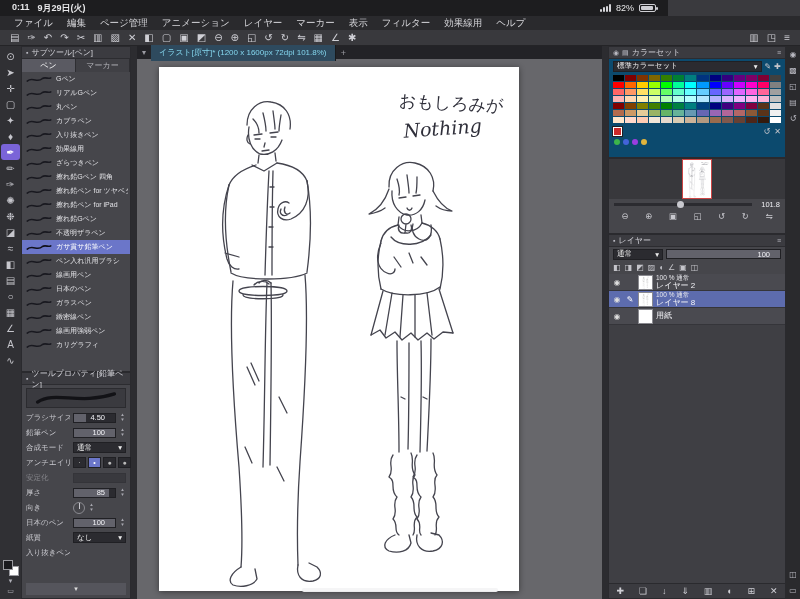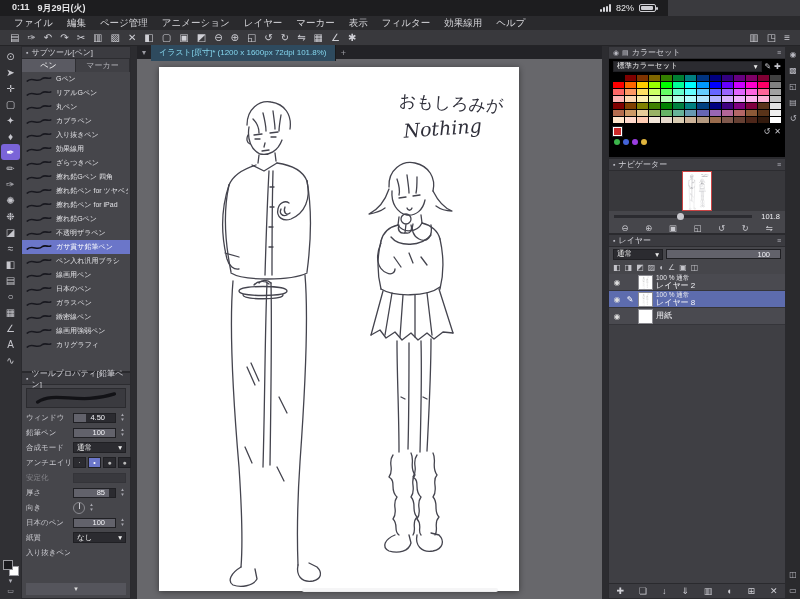--- a/index.html
+++ b/index.html
@@ -102,21 +102,21 @@
   .canvas-sheet svg{width:100%;height:100%;display:block;}
   .sketch-line{fill:none;stroke:#44444e;stroke-width:1.3;stroke-linecap:round;stroke-linejoin:round;}
   .sketch-text1{font-family:"DejaVu Sans",sans-serif;font-size:17px;fill:#2f2f3a;}
   .sketch-text2{font-family:"DejaVu Serif",serif;font-style:italic;font-size:19px;fill:#2f2f3a;}
 
   .home-indicator{position:absolute;left:302px;top:588px;width:196px;height:4px;border-radius:2px;
     background:#f4f4f6;opacity:.95;z-index:50;}
 
   
   .right-panels{position:absolute;left:608px;top:46px;width:178px;height:553px;}
-  .color-panel{position:absolute;left:0;top:0;width:178px;height:112px;background:#000000;border:1px solid #2a2a2e;}
+  .color-panel{position:absolute;left:0;top:0;width:178px;height:112px;background:#0c4a6e;border:1px solid #2a2a2e;}
   .cp-dropdown-row{display:flex;align-items:center;gap:3px;padding:1px 4px;height:14px;}
   .cp-select{flex:1;height:11px;background:#2b2b30;border:1px solid #202024;display:flex;
     justify-content:space-between;align-items:center;padding:0 3px;font-size:7.5px;color:#eee;}
   .mini-icon{font-size:8px;color:#c4c4ca;}
   .swatch-grid{display:grid;grid-template-columns:repeat(14,1fr);gap:1px;margin:2px 4px;}
   .swatch{height:6px;}
   .cp-current-row{display:flex;align-items:center;gap:4px;padding:0 4px;height:12px;}
   .current-swatch{width:9px;height:9px;border:1px solid #fff;outline:1px solid #202024;}
   .cp-history{display:flex;gap:3px;padding:0 5px;align-items:center;height:10px;}
   .dot{width:6px;height:6px;border-radius:50%;}
@@ -465,21 +465,21 @@
     <div class="panel-header">
       <span class="ph-icon">▪</span>
       <span>ツールプロパティ[鉛筆ペン]</span>
     </div>
     <div class="stroke-preview">
       <svg viewBox="0 0 102 22">
           <path d="M4,16 C25,2 55,20 98,6" fill="none" stroke="#121216" stroke-width="4" stroke-linecap="round"></path>
         </svg>
     </div>
     <div class="tp-row">
-      <span class="tp-label">ウィンドウ</span>
+      <span class="tp-label">ブラシサイズ</span>
       <span class="tp-slider">
           <span class="tp-fill" style="width:30%"></span>
           <span class="tp-value">4.50</span>
         </span>
       <span class="tp-arrows">
           <span>▲</span>
           <span>▼</span>
         </span>
     </div>
     <div class="tp-row">
@@ -705,27 +705,20 @@
       <div class="cp-history">
 
       <span class="dot" style="background: rgb(60, 180, 75);"></span>
           <span class="dot" style="background: rgb(67, 99, 216);"></span>
           <span class="dot" style="background: rgb(154, 61, 224);"></span>
           <span class="dot" style="background: rgb(224, 180, 61);"></span>
         </div>
     </div>
 
     <div class="navigator-panel">
-      <div class="panel-header">
-        <span class="ph-icon">▪</span>
-        <span>ナビゲーター</span>
-        <span class="ph-right">
-            <span class="ph-icon">≡</span>
-          </span>
-      </div>
       <div class="nav-body">
         <span class="nav-thumb">
           <svg viewBox="0 0 360 524">
               <use href="#sketchart"></use>
             </svg>
         </span>
       </div>
       <div class="nav-slider-row">
         <span class="nav-slider">
             <span class="nav-knob"></span>

